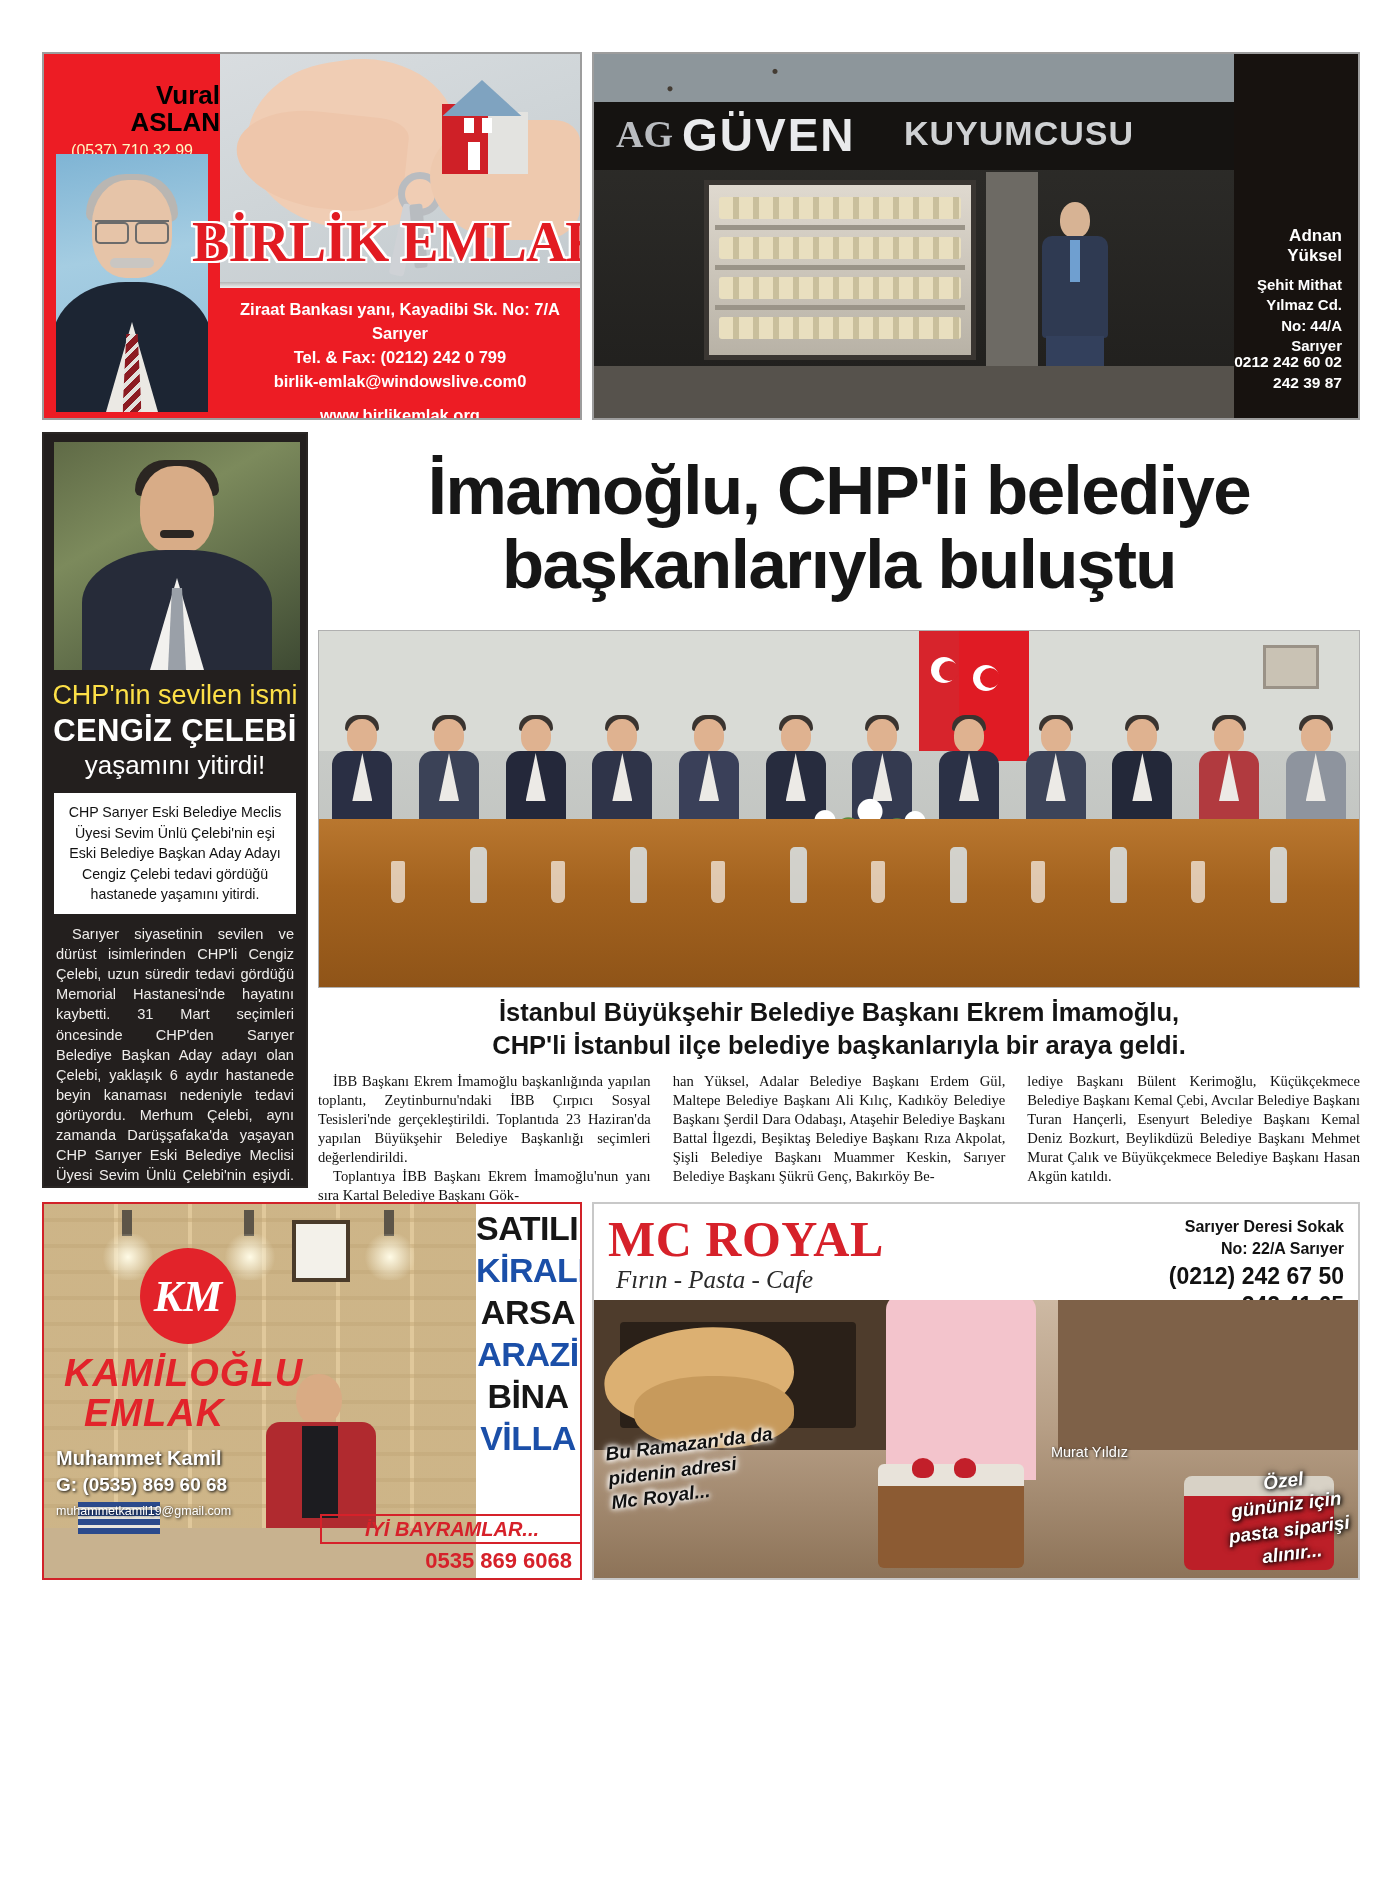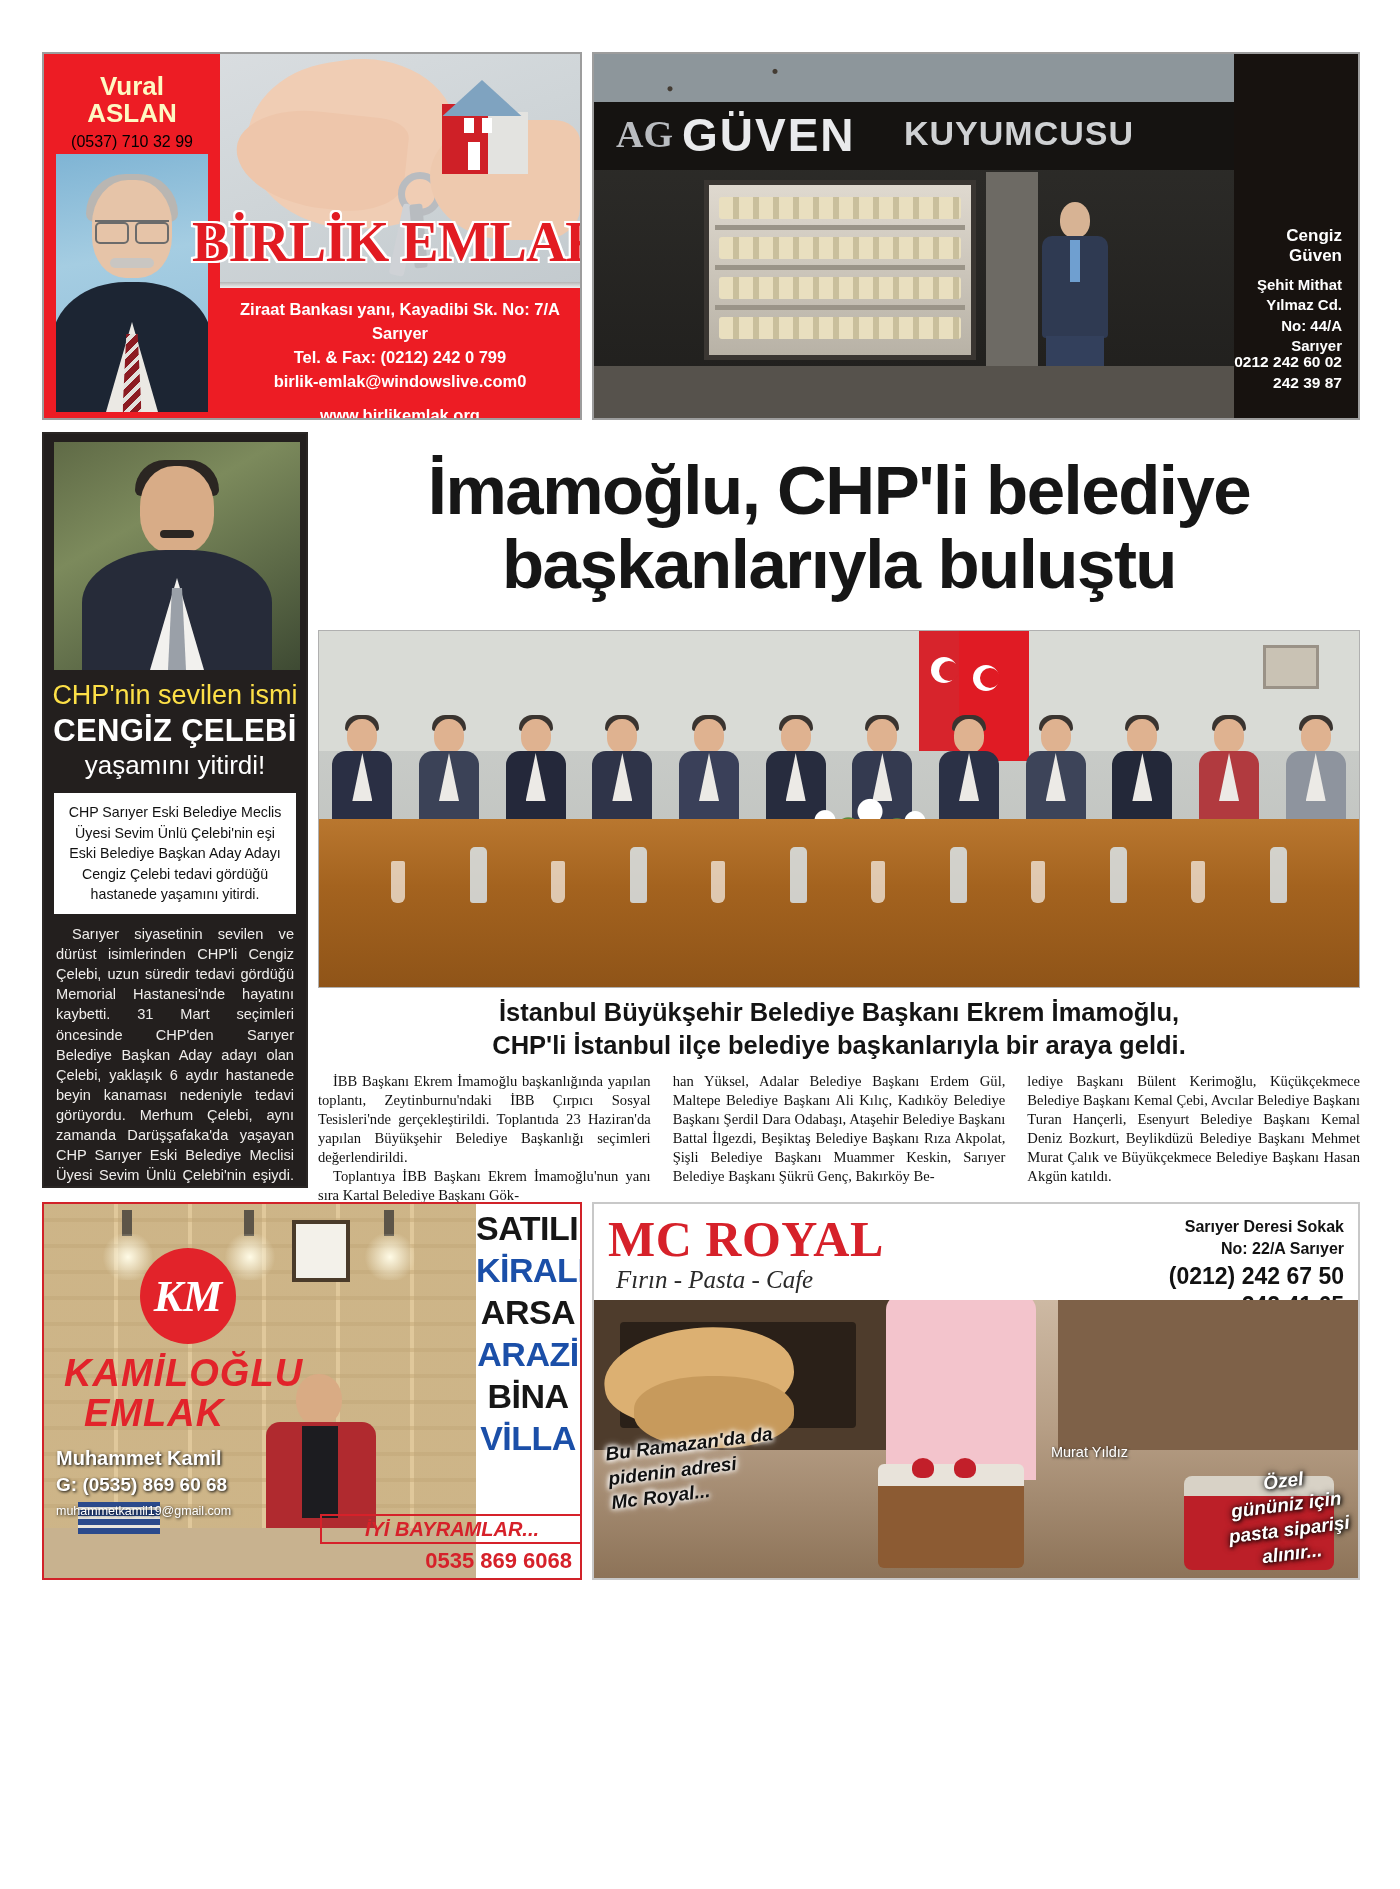--- a/index.html
+++ b/index.html
@@ -65,24 +65,24 @@
     font-size:29px; font-weight:900; padding:0 7px; line-height:32px; font-style:italic;
   }
 
   
   .ad-birlik {
     position:absolute; left:42px; top:52px; width:540px; height:368px;
     border:2px solid #9d9d9d; background:#ed1c24; overflow:hidden;
   }
   .birlik-left { position:absolute; left:0; top:0; width:176px; height:368px; background:#ed1c24; }
   .birlik-name {
-    color:#fef9c3; text-align:center; font-size:26px; font-weight:700;
-    line-height:1.05; padding-top:19px;
-  }
-  .birlik-phone { color:#000000; text-align:center; font-size:16px; margin-top:5px; font-weight:400; }
+    color:#000000; text-align:right; font-size:26px; font-weight:700;
+    line-height:1.05; padding-top:28px;
+  }
+  .birlik-phone { color:#fef9c3; text-align:center; font-size:16px; margin-top:5px; font-weight:400; }
   .birlik-portrait {
     position:absolute; left:12px; top:100px; width:152px; height:258px;
     background: linear-gradient(170deg,#7fb4d4 0%,#a5cde2 40%,#8fbcd8 100%);
     overflow:hidden;
   }
   .bp-head {
     position:absolute; left:50%; top:26px; transform:translateX(-50%);
     width:80px; height:98px; border-radius:45% 45% 42% 42%; background:#e6c4a8;
   }
   .bp-hair {
@@ -462,21 +462,21 @@
         <div class="gv-shelf" style="top:120px"></div>
         <div class="gv-items" style="top:132px"></div>
       </div>
       <div class="gv-man-head"></div>
       <div class="gv-man-body"></div>
       <div class="gv-man-tie"></div>
       <div class="gv-man-legs"></div>
       <div class="gv-steps"></div>
     </div>
     <div class="guven-side">
-      <div class="guven-name">Cengiz Güven</div>
+      <div class="guven-name">Adnan Yüksel</div>
       <div class="guven-addr">
         <div>Şehit Mithat</div>
         <div>Yılmaz Cd.</div>
         <div>No: 44/A Sarıyer</div>
       </div>
       <div class="guven-tel">
         <div><span>0212</span> <b>242 60 02</b></div>
         <div><b>242 39 87</b></div>
       </div>
     </div>

